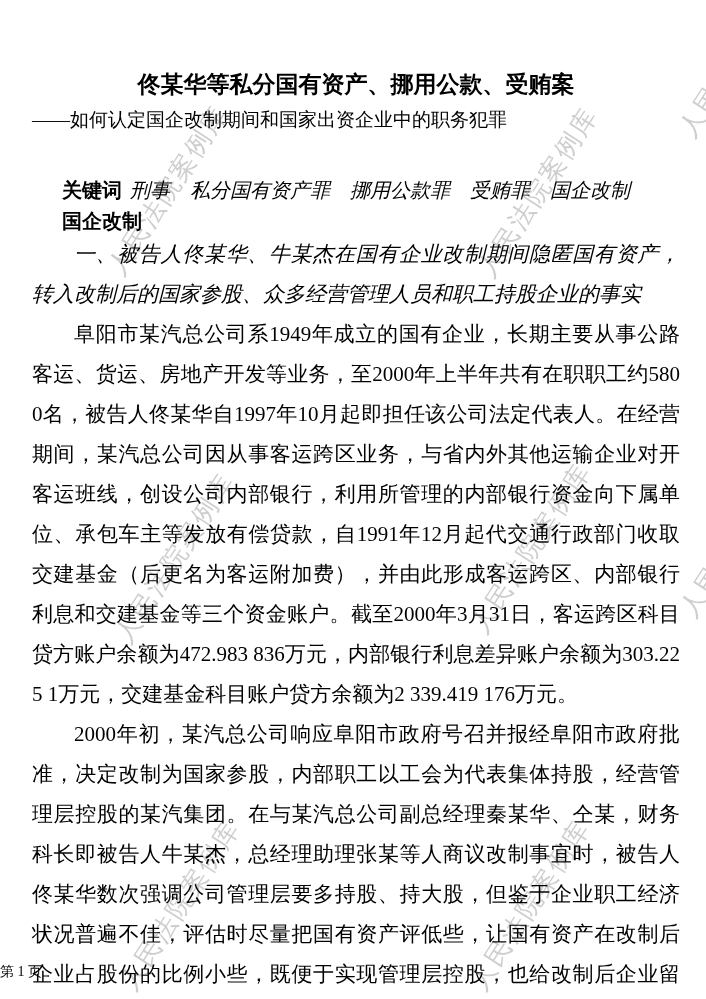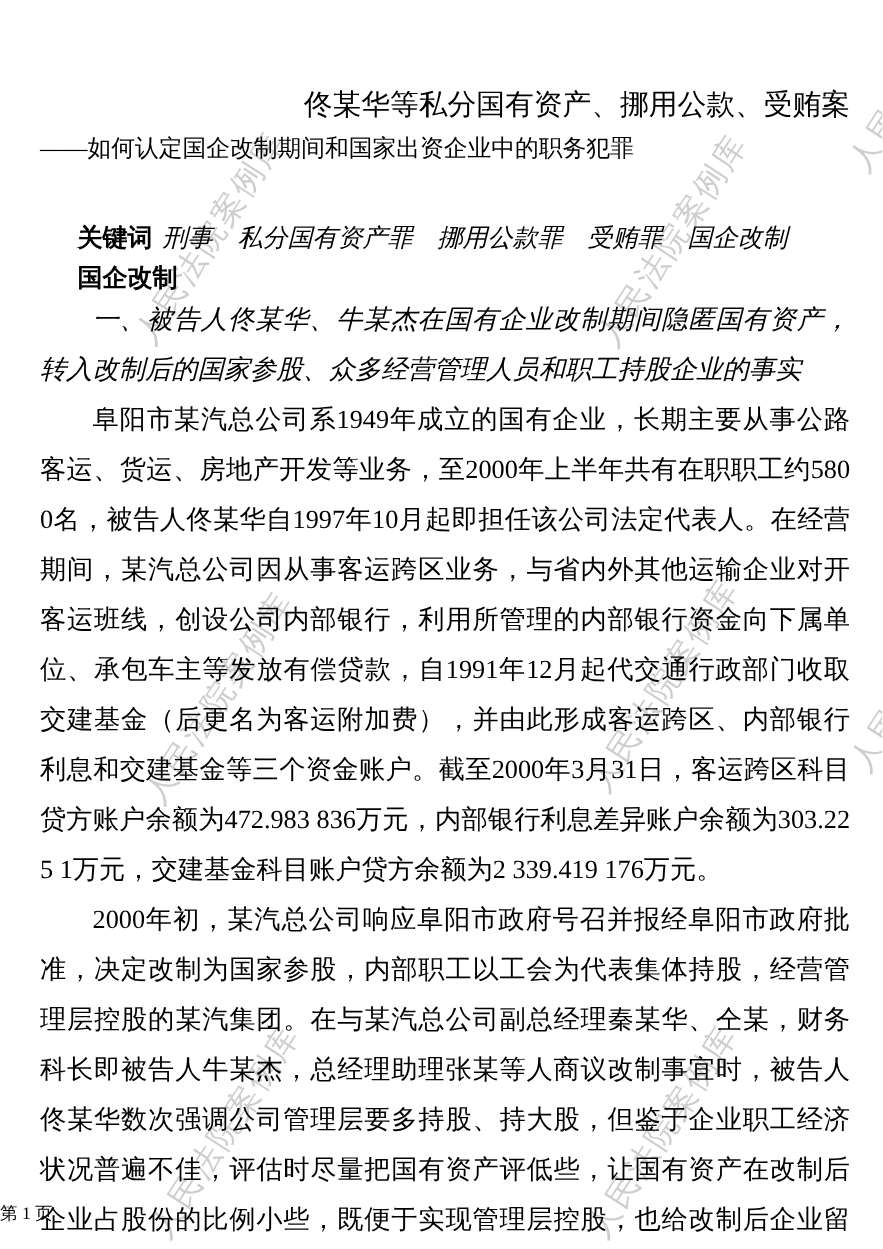--- a/index.html
+++ b/index.html
@@ -36,23 +36,23 @@
   
   .content{position:relative;z-index:1;}
   .doc-number{
     margin:0 0 0 13px;
     font-size:20px;
     line-height:20px;
     letter-spacing:.5px;
   }
   .case-title{
     margin:17px 0 0 0;
-    text-align:right;
+    text-align:center;
     font-family:"DejaVu Sans","Liberation Sans",sans-serif;
-    font-weight:normal;
+    font-weight:bold;
     font-size:23px;
     line-height:32px;
   }
   .case-subtitle{
     margin:7px 0 0 0;
     text-align:left;
     font-size:19px;
     line-height:26px;
   }
   .keywords-line{

